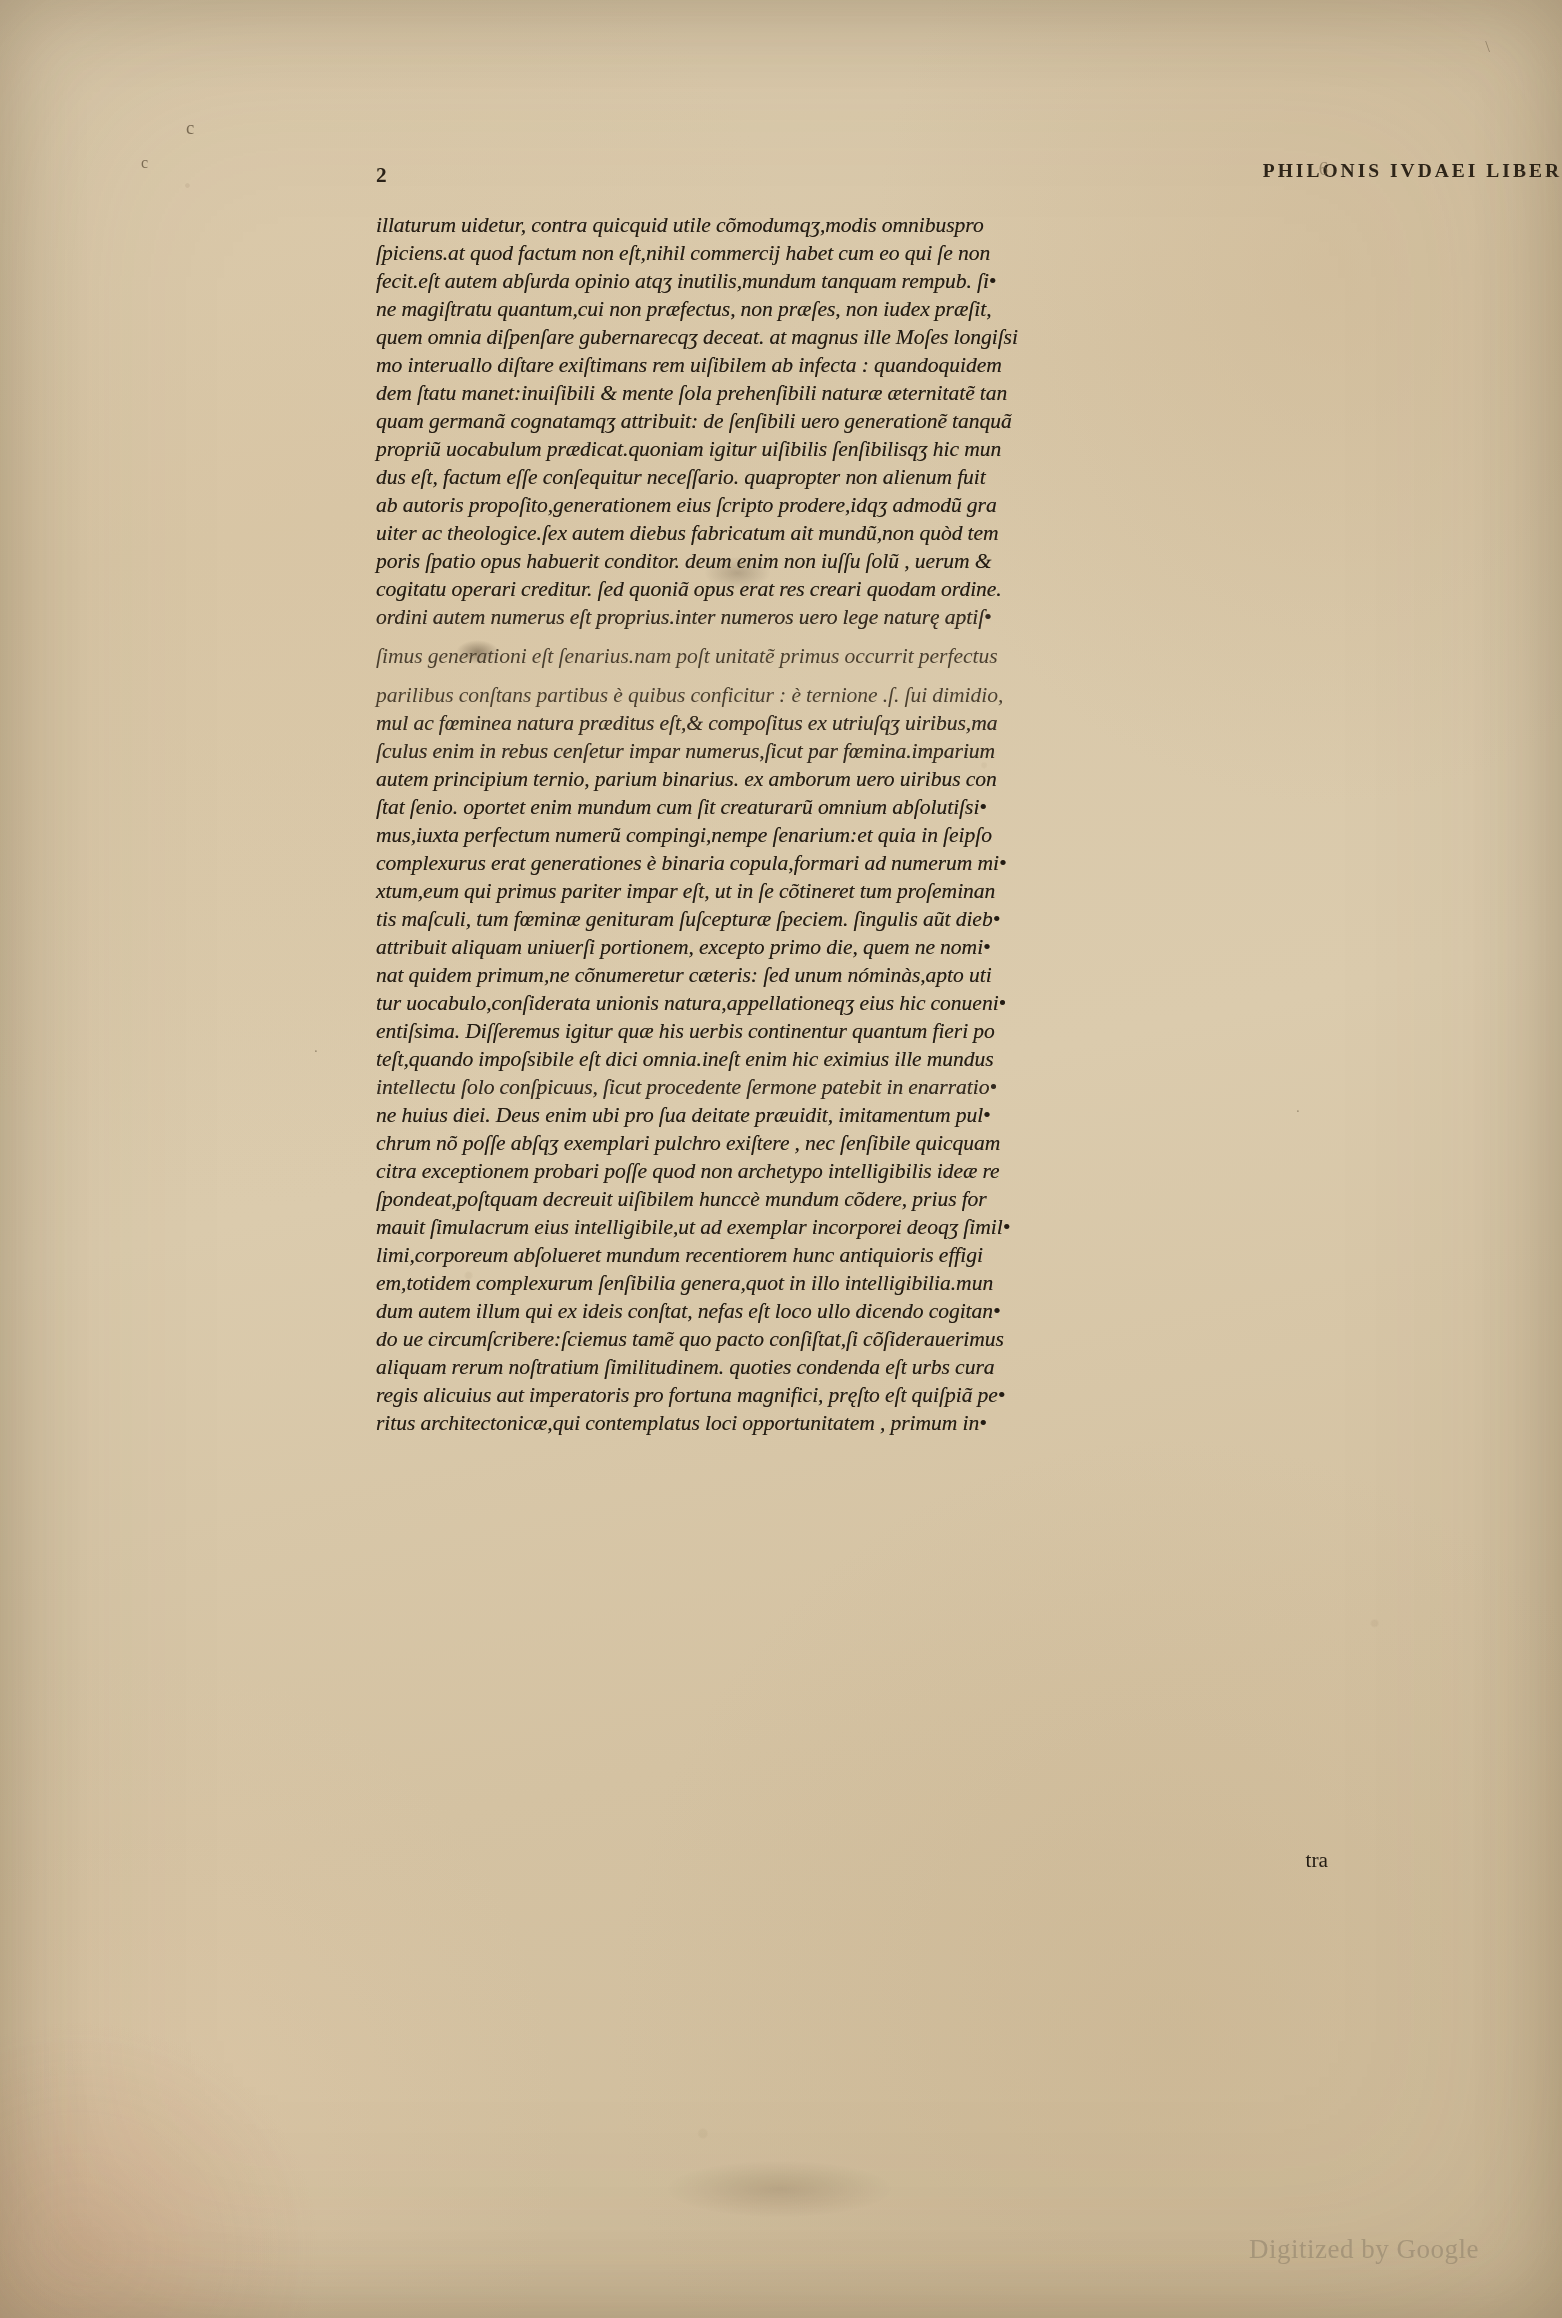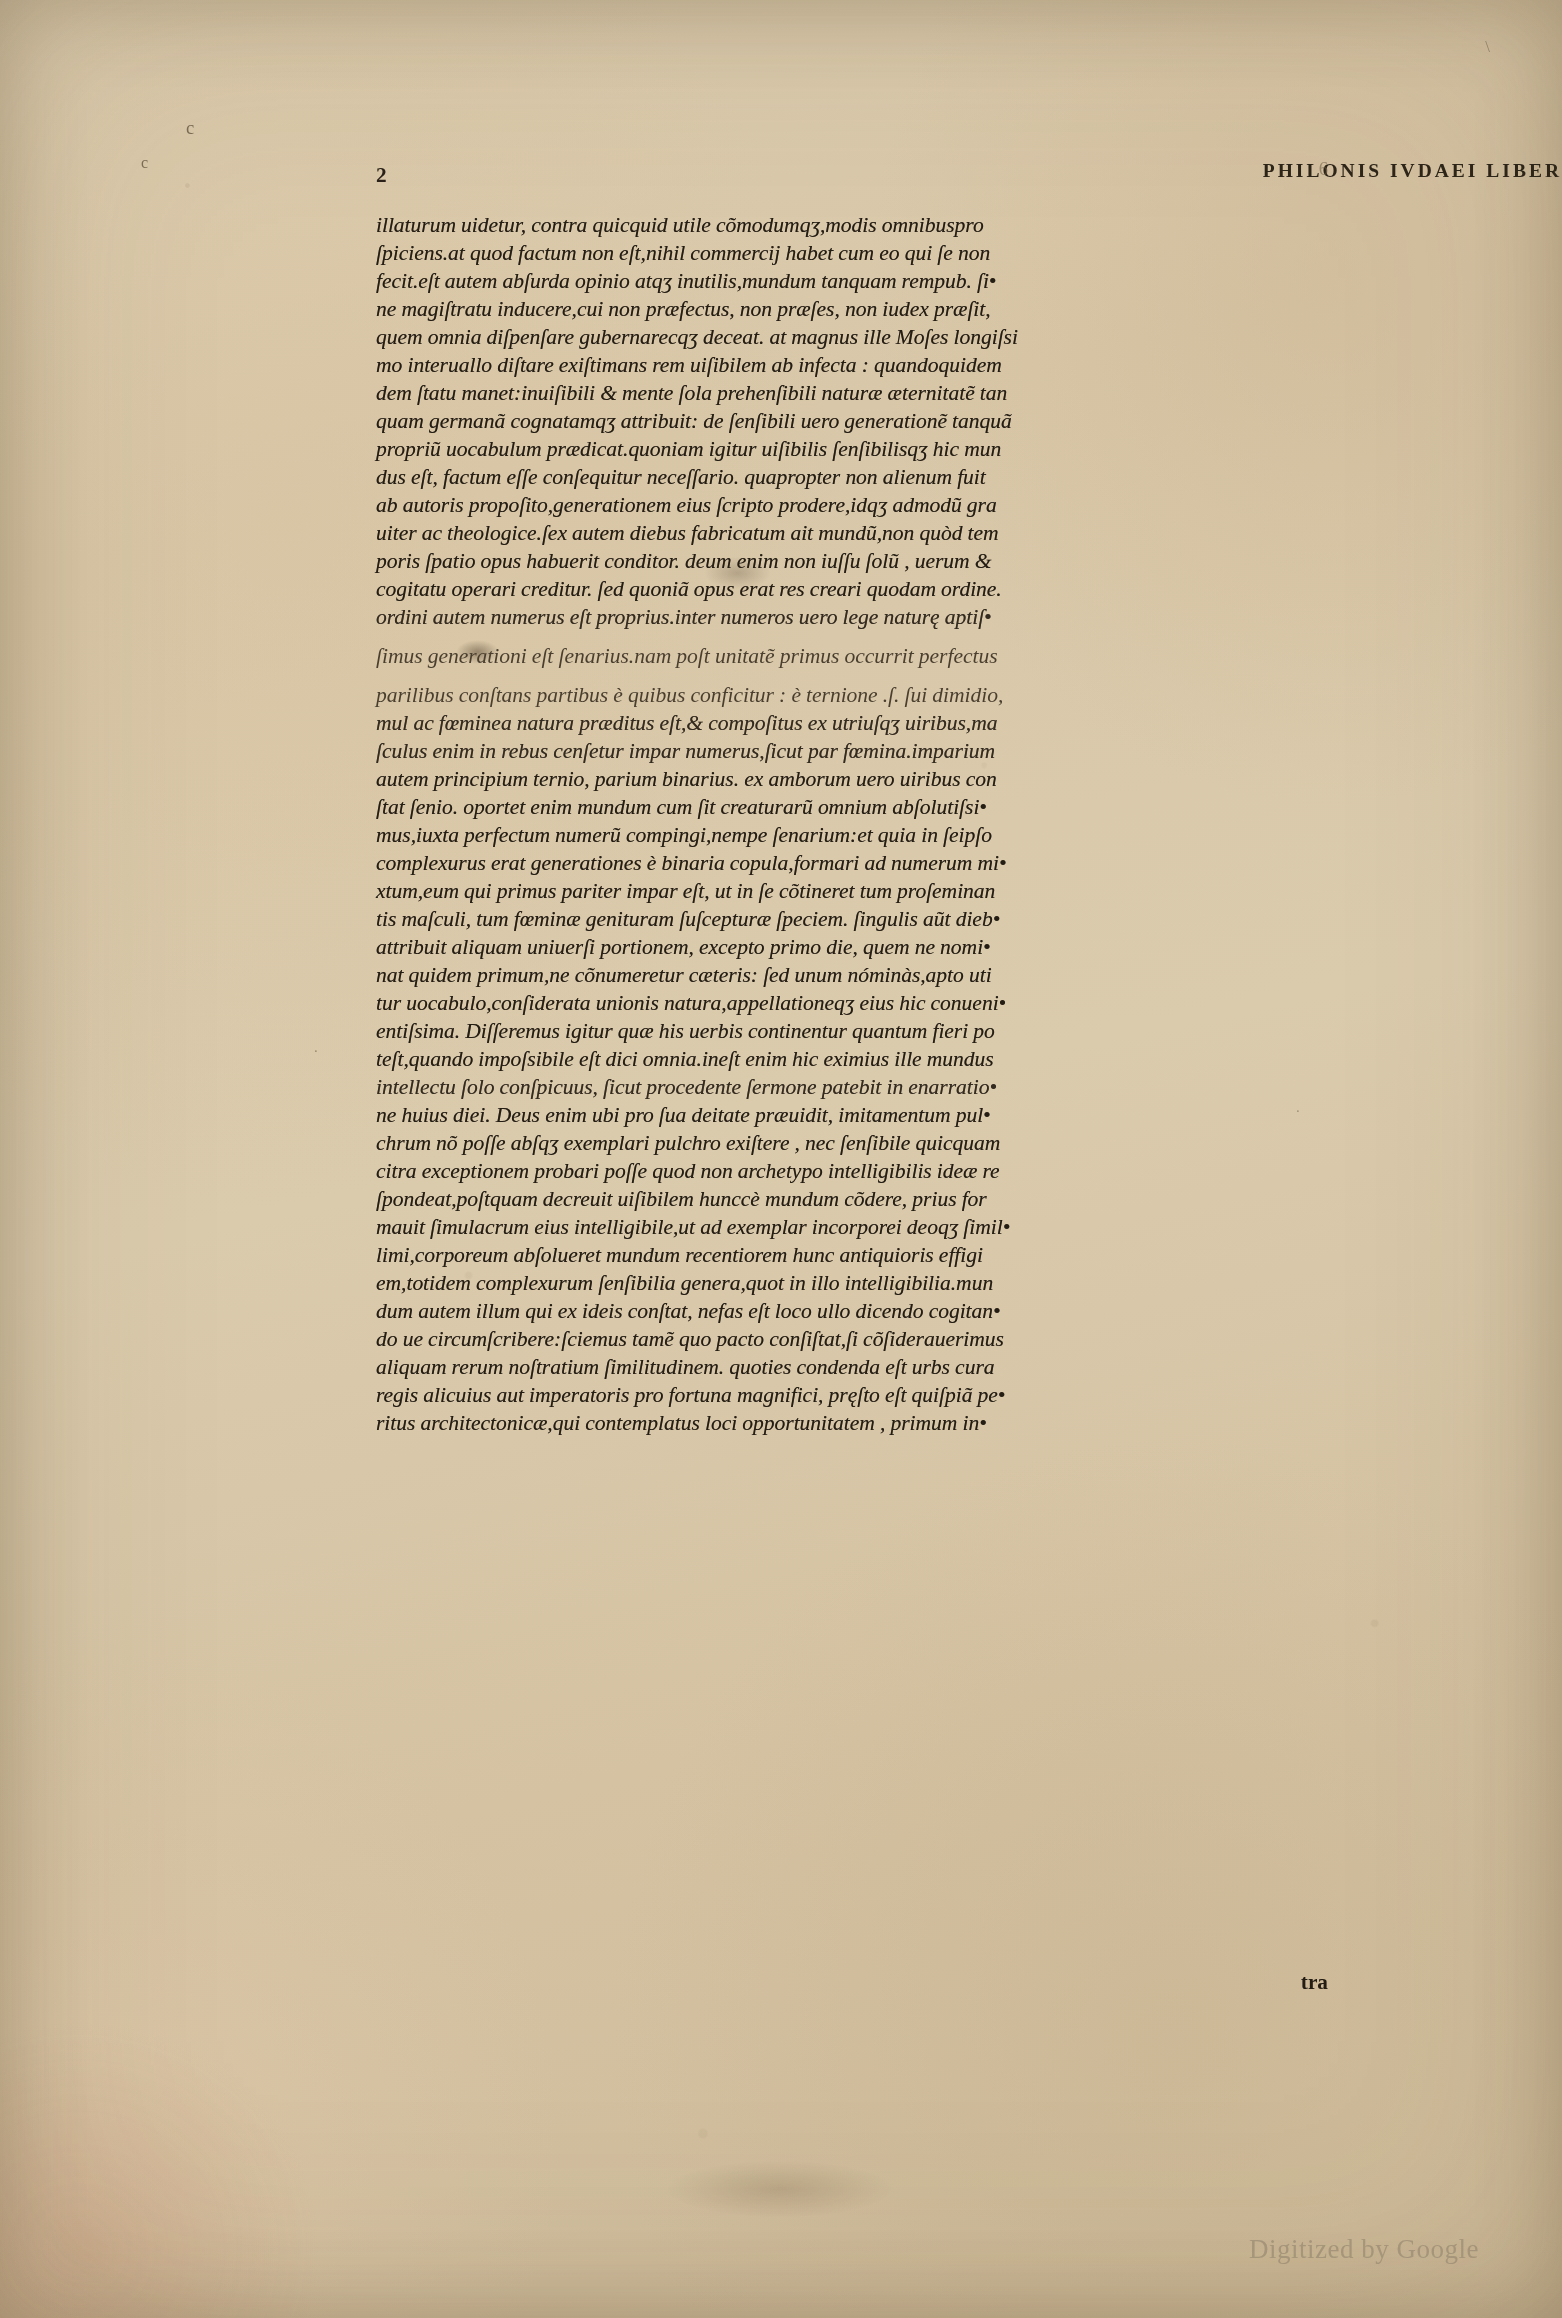--- a/index.html
+++ b/index.html
@@ -97,23 +97,23 @@
   }
   .body-col p { margin: 0; }
   .body-col .ln { display: block; white-space: pre; font-style: italic; }
   
   .ln.faint { color: #4a3f2f; text-shadow: none; margin-top: 11px; }
   .ln.faintish { color: #342b20; }
 
   .catchword {
     position: absolute;
     right: 234px;
-    top: 1970px;
+    top: 1848px;
     font-size: 21.3px;
-    font-weight: bold;
+    font-weight: normal;
     color: #241d14;
   }
 
   .margin-mark {
     position: absolute;
     color: #5c4d38;
     opacity: .75;
     font-family: "Liberation Serif", serif;
   }
   .mark-c1 { left: 186px; top: 117px; font-size: 18.6px; }
@@ -174,21 +174,21 @@
 
     <div class="folio-left">2</div>
     <div class="running-head">PHILONIS  IVDAEI  LIBER</div>
     <div class="folio-right">6</div>
 
     <div class="body-col">
       <p>
         <span class="ln">illaturum uidetur, contra quicquid utile cõmodumqʒ,modis omnibuspro</span>
         <span class="ln">ſpiciens.at quod factum non eſt,nihil commercij habet cum eo qui ſe non</span>
         <span class="ln">fecit.eſt autem abſurda opinio atqʒ inutilis,mundum tanquam rempub. ſi•</span>
-        <span class="ln">ne magiſtratu inducere,cui non præfectus, non præſes, non iudex præſit,</span>
+        <span class="ln">ne magiſtratu quantum,cui non præfectus, non præſes, non iudex præſit,</span>
         <span class="ln">quem omnia diſpenſare gubernarecqʒ deceat. at magnus ille Moſes longiſsi</span>
         <span class="ln">mo interuallo diſtare exiſtimans rem uiſibilem ab infecta : quandoquidem</span>
         <span class="ln">dem ſtatu manet:inuiſibili &amp; mente ſola prehenſibili naturæ æternitatẽ tan</span>
         <span class="ln">quam germanã cognatamqʒ attribuit: de ſenſibili uero generationẽ tanquã</span>
         <span class="ln">propriũ uocabulum prædicat.quoniam igitur uiſibilis ſenſibilisqʒ hic mun</span>
         <span class="ln">dus eſt, factum eſſe conſequitur neceſſario. quapropter non alienum fuit</span>
         <span class="ln">ab autoris propoſito,generationem eius ſcripto prodere,idqʒ admodũ gra</span>
         <span class="ln">uiter ac theologice.ſex autem diebus fabricatum ait mundũ,non quòd tem</span>
         <span class="ln">poris ſpatio opus habuerit conditor. deum enim non iuſſu ſolũ , uerum &amp;</span>
         <span class="ln">cogitatu operari creditur. ſed quoniã opus erat res creari quodam ordine.</span>

